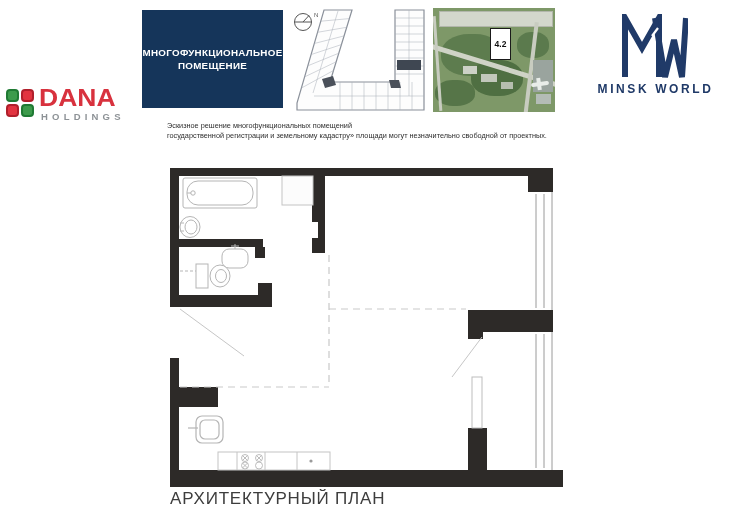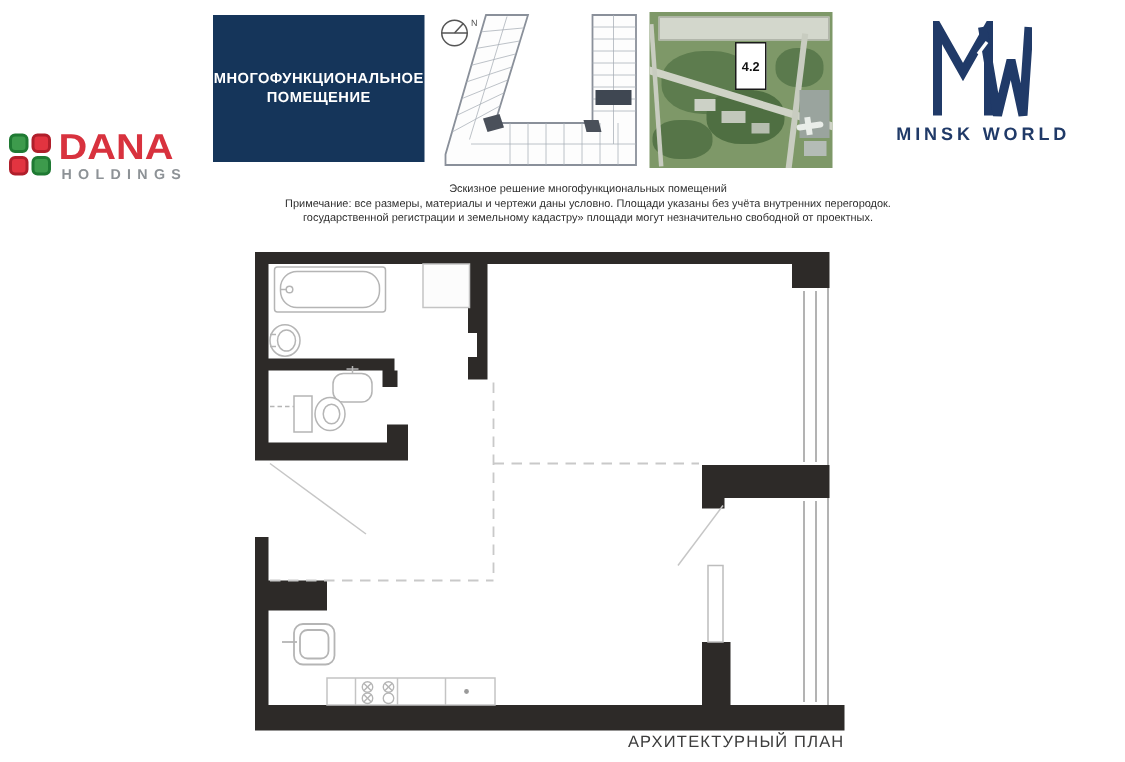--- a/index.html
+++ b/index.html
@@ -30,27 +30,27 @@
   .aer{position:absolute;}
   .unit-label{position:absolute;left:57px;top:20px;width:21px;height:32px;background:#fff;border:1.5px solid #1a1a1a;
               font-size:8.5px;font-weight:700;color:#111;display:flex;align-items:center;justify-content:center;box-sizing:border-box;}
 
   
   .mw-logo{position:absolute;left:622px;top:14px;width:66px;height:66px;}
   .mw-text{position:absolute;left:588px;top:82px;width:135px;text-align:center;
            font-size:12px;font-weight:700;letter-spacing:2.6px;color:#203a68;}
 
   
-  .disclaimer{position:absolute;left:167px;top:121px;width:450px;color:#2e2e2e;text-align:center;}
+  .disclaimer{position:absolute;left:167px;top:121px;width:450px;color:#2e2e2e;}
   .disclaimer div{font-size:7.3px;line-height:9.6px;white-space:nowrap;}
 
   
   .planwrap{position:absolute;left:0;top:0;width:750px;height:508px;}
-  .caption{position:absolute;left:170px;top:489px;width:393px;text-align:right;
-           font-size:11px;letter-spacing:0.8px;color:#3d3d3d;}
+  .caption{position:absolute;left:170px;top:489px;width:393px;text-align:left;
+           font-size:17px;letter-spacing:0.8px;color:#3d3d3d;}
 </style>
 </head>
 <body>
 
 <div id="canvas">
 
   <div class="dana">
     <div class="dana-squares">
       <div class="dsq g tl"></div>
       <div class="dsq r tr"></div>
@@ -135,21 +135,20 @@
     </g>
     <g stroke="#ffffff" stroke-width="2.2">
       <line x1="10" y1="45" x2="16" y2="37"></line>
       <line x1="30" y1="22" x2="36" y2="14"></line>
     </g>
   </svg>
   <div class="mw-text">MINSK WORLD</div>
 
   <div class="disclaimer">
     <div>Эскизное решение многофункциональных помещений</div>
-    <div>Примечание: все размеры, материалы и чертежи даны условно. Площади указаны без учёта внутренних перегородок.</div>
     <div>государственной регистрации и земельному кадастру» площади могут незначительно свободной от проектных.</div>
   </div>
 
   <svg class="planwrap" viewBox="0 0 750 508">
 
     <path fill="#2d2a28" d="
       M170,168h365v8h-365z
       M528,168h25v24h-25z
       M170,176h9v131h-9z
       M170,358h9v129h-9z

